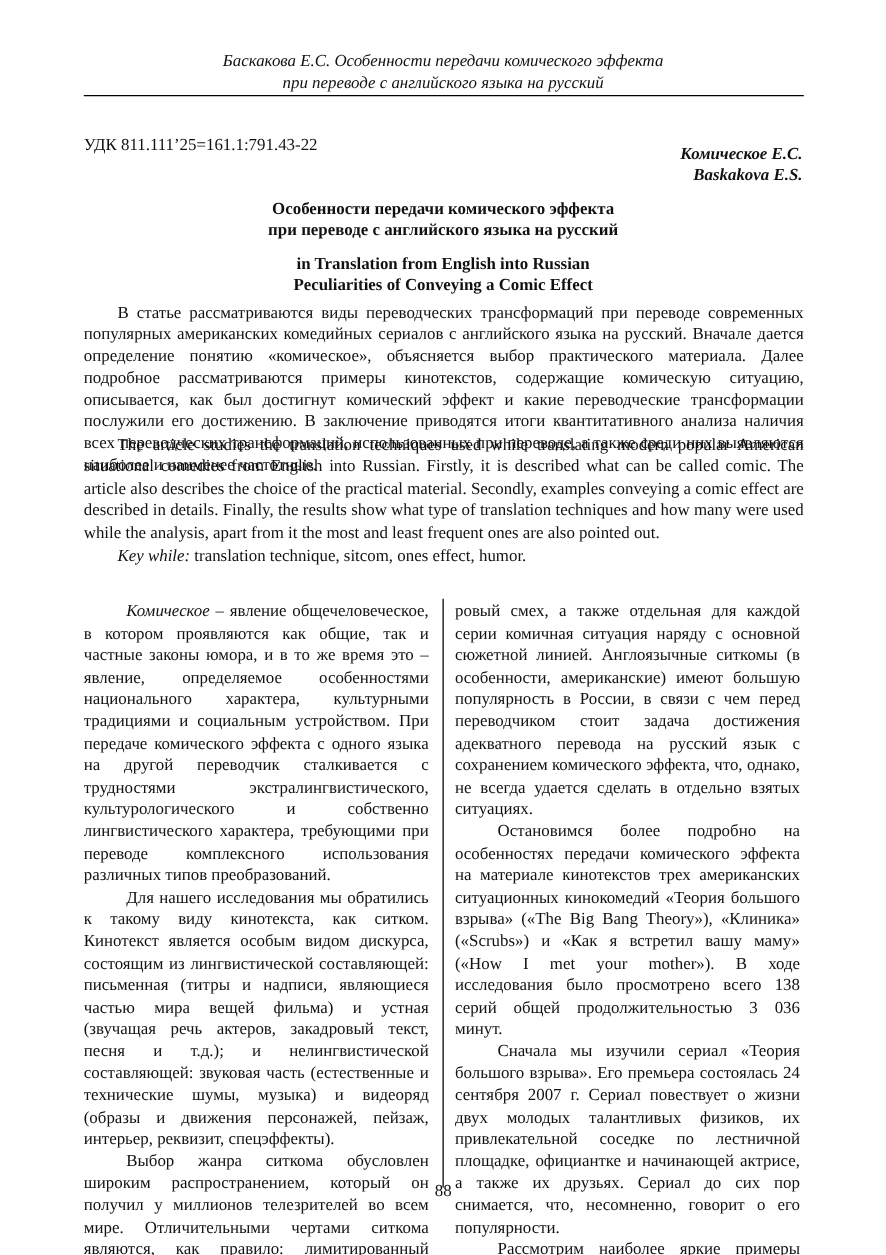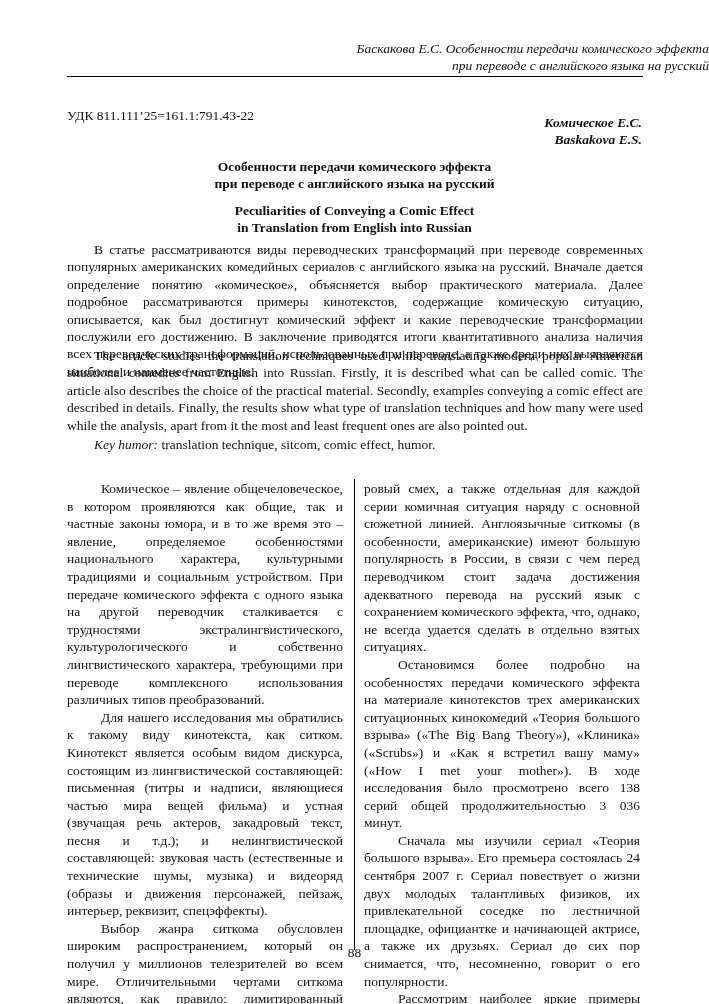--- a/index.html
+++ b/index.html
@@ -1,18 +1,18 @@
 <!DOCTYPE html>
 <html><head>
 <meta charset="utf-8">
 <style>
   html, body { margin: 0; padding: 0; background: #ffffff; }
   body { width: 709px; height: 1004px; position: relative; overflow: hidden;
          font-family: "Liberation Serif", serif; color: #111; }
-  .running-head { position: absolute; top: 40px; left: 0; width: 709px; text-align: right;
+  .running-head { position: absolute; top: 40px; left: 0; width: 709px; text-align: center;
                   font-style: italic; font-size: 13.5px; line-height: 17px; }
   .head-rule { position: absolute; top: 76px; left: 67px; width: 576px; height: 0; border-top: 1.3px solid #000; }
   .udk { position: absolute; top: 108px; left: 67px; font-size: 13.5px; }
   .authors { position: absolute; top: 114px; right: 67px; text-align: right; font-weight: bold;
              font-style: italic; font-size: 13.5px; line-height: 17px; }
   .title-ru, .title-en { position: absolute; left: 0; width: 709px; text-align: center; font-weight: bold;
              font-size: 13.5px; line-height: 17px; }
   .title-ru { top: 158px; }
   .title-en { top: 202px; }
   .abstract { position: absolute; left: 67px; width: 576px; font-size: 13.5px; line-height: 17.4px;
@@ -22,21 +22,21 @@
   .abs-en { top: 347px; }
   .keywords { position: absolute; left: 67px; width: 576px; top: 436px; font-size: 13.5px; line-height: 17.4px; }
   .keywords p { margin: 0; padding-left: 27px; }
   .kw-label { font-style: italic; }
   .col { position: absolute; top: 480px; width: 276px; font-size: 13.5px; line-height: 17.6px; text-align: justify; }
   .col p { margin: 0; text-indent: 34px; }
   .col p.cont { text-indent: 0; }
   .col-left { left: 67px; }
   .col-right { left: 364px; }
   .col-divider { position: absolute; left: 354px; top: 479px; height: 471px; border-left: 1px solid #000; }
-  .em { }
+  .em { font-style: italic; }
   .page-num { position: absolute; top: 945px; left: 0; width: 709px; text-align: center; font-size: 13.5px; }
 </style>
 </head>
 <body>
 
 <div class="running-head">
   <div>Баскакова Е.С.  Особенности передачи комического эффекта</div>
   <div>при переводе с английского языка на русский</div>
 </div>
 <div class="head-rule"></div>
@@ -47,33 +47,33 @@
   <div>Комическое Е.С.</div>
   <div>Baskakova E.S.</div>
 </div>
 
 <div class="title-ru">
   <div>Особенности передачи комического эффекта</div>
   <div>при переводе с английского языка на русский</div>
 </div>
 
 <div class="title-en">
+  <div>in Translation from English into Russian</div>
   <div>Peculiarities of Conveying a Comic Effect</div>
-  <div>in Translation from English into Russian</div>
 </div>
 
 <div class="abstract abs-ru">
   <p>В статье рассматриваются виды переводческих трансформаций при переводе современных популярных американских комедийных сериалов с английского языка на русский. Вначале дается определение понятию «комическое», объясняется выбор практического материала. Далее подробное рассматриваются примеры кинотекстов, содержащие комическую ситуацию, описывается, как был достигнут комический эффект и какие переводческие трансформации послужили его достижению. В заключение приводятся итоги квантитативного анализа наличия всех переводческих трансформаций, использованных при переводе, а также среди них выявляются наиболее и наименее частотные.</p>
 </div>
 <div class="abstract abs-en">
   <p>The article studies the translation techniques used while translating modern popular American situational comedies from English into Russian. Firstly, it is described what can be called comic. The article also describes the choice of the practical material. Secondly, examples conveying a comic effect are described in details. Finally, the results show what type of translation techniques and how many were used while the analysis, apart from it the most and least frequent ones are also pointed out.</p>
 </div>
 
 <div class="keywords">
-  <p><span class="kw-label">Key humor:</span><span> translation technique, sitcom, comic effect, humor.</span></p>
+  <p><span class="kw-label">Key while:</span><span> translation technique, sitcom, ones effect, humor.</span></p>
 </div>
 
 <div class="col col-left">
   <p><span class="em">Комическое</span><span> – явление общечеловеческое, в котором проявляются как общие, так и частные законы юмора, и в то же время это – явление, определяемое особенностями национального характера, культурными традициями и социальным устройством. При передаче комического эффекта с одного языка на другой переводчик сталкивается с трудностями экстралингвистического, культурологического и собственно лингвистического характера, требующими при переводе комплексного использования различных типов преобразований.</span></p>
   <p>Для нашего исследования мы обратились к такому виду кинотекста, как ситком. Кинотекст является особым видом дискурса, состоящим из лингвистической составляющей: письменная (титры и надписи, являющиеся частью мира вещей фильма) и устная (звучащая речь актеров, закадровый текст, песня и т.д.); и нелингвистической составляющей: звуковая часть (естественные и технические шумы, музыка) и видеоряд (образы и движения персонажей, пейзаж, интерьер, реквизит, спецэффекты).</p>
   <p>Выбор жанра ситкома обусловлен широким распространением, который он получил у миллионов телезрителей во всем мире. Отличительными чертами ситкома являются, как правило: лимитированный хронометраж – обычно, длительность серии составляет примерно 22 минуты; постоянный состав основных героев; закад-</p>
 </div>
 
 <div class="col-divider"></div>
 

